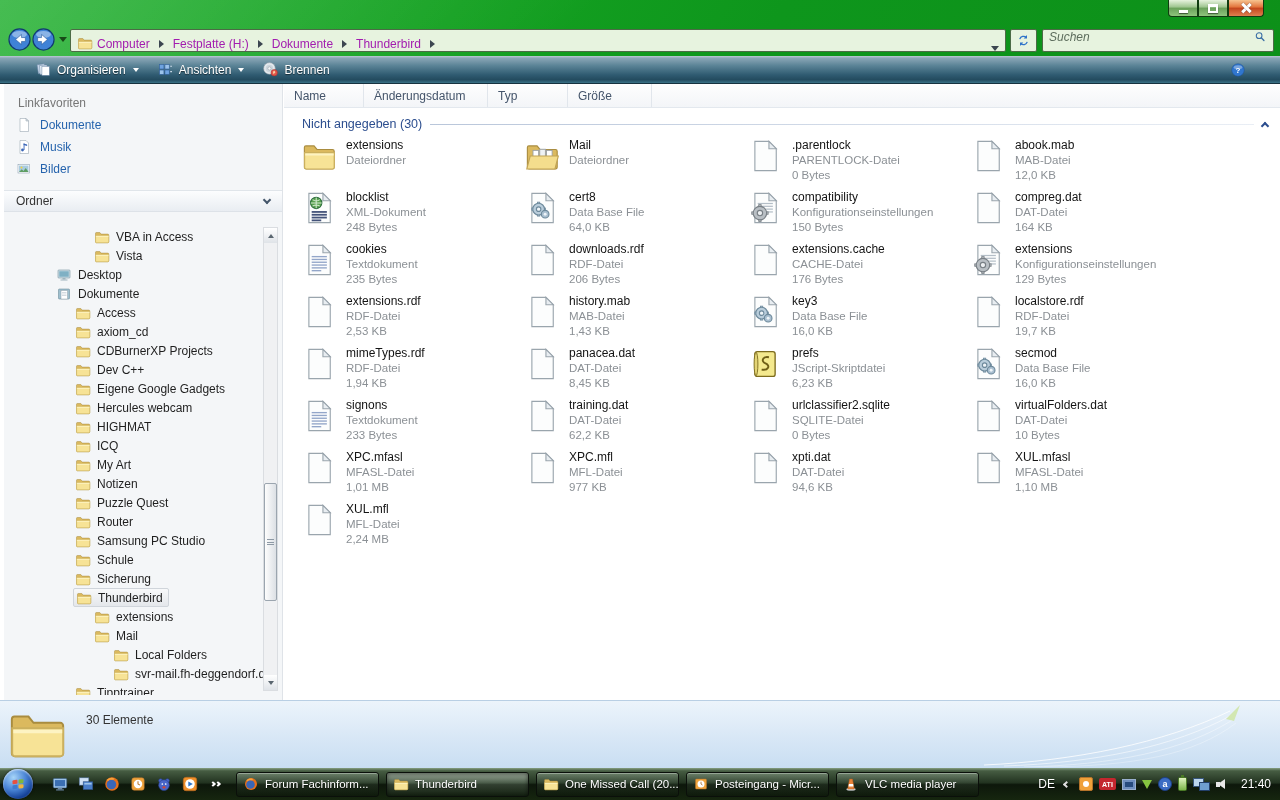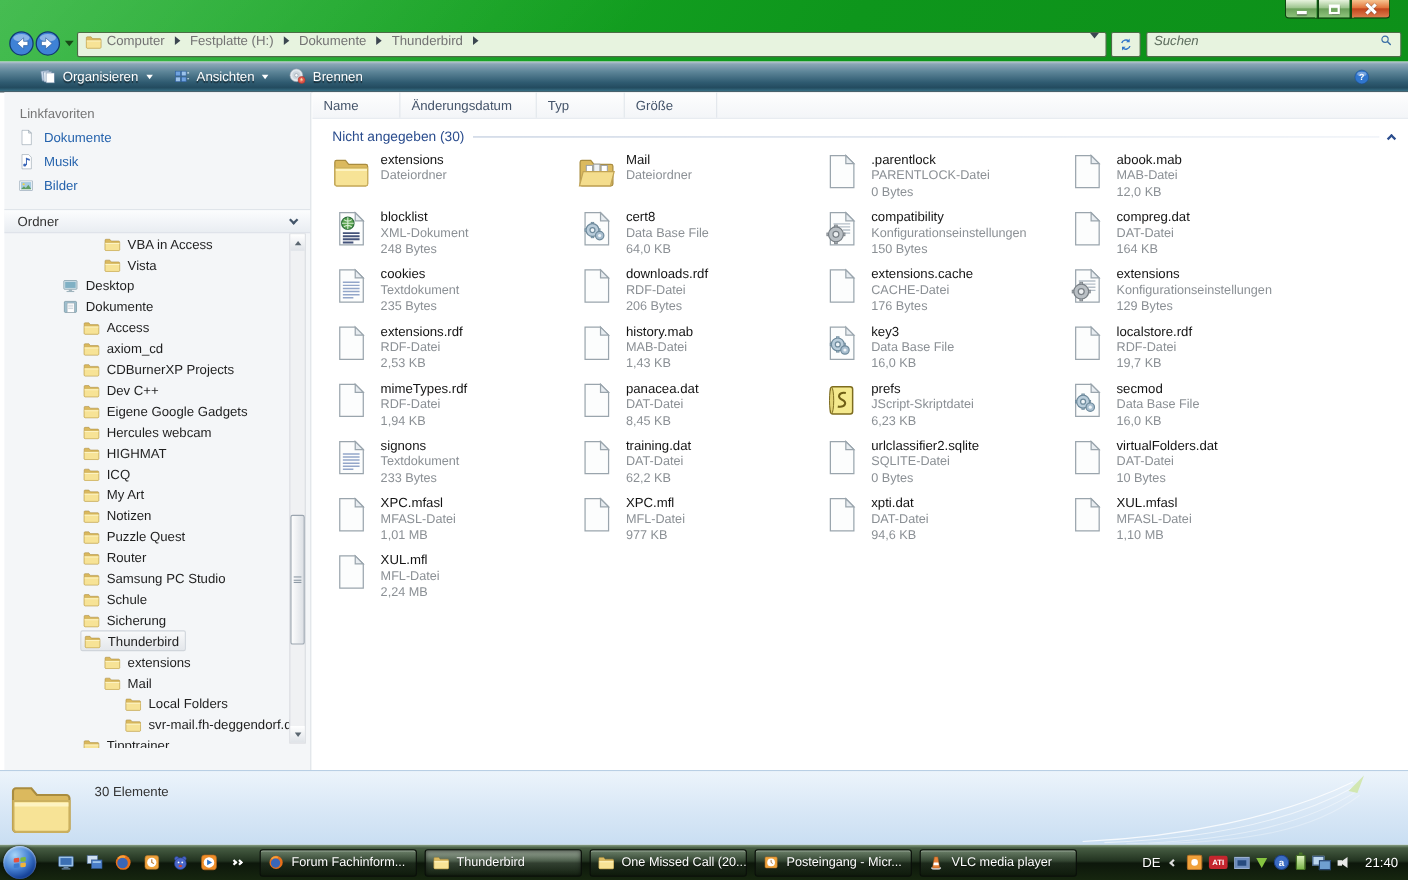--- a/index.html
+++ b/index.html
@@ -21,21 +21,21 @@
   .g-close{position:relative;width:12px;height:12px}
   .g-close::before,.g-close::after{content:"";position:absolute;left:5px;top:0;width:2.5px;height:12px;background:#fff;box-shadow:0 0 1px rgba(0,0,0,.6)}
   .g-close::before{transform:rotate(45deg)}.g-close::after{transform:rotate(-45deg)}
 
   .nav-orb{position:absolute;top:27px;width:25px;height:25px;border-radius:50%}
   .nav-back{left:7px}.nav-fwd{left:31px}
   .nav-orb svg{width:25px;height:25px}
   .recent-dd{position:absolute;left:59px;top:37px;width:0;height:0;border-left:4px solid transparent;border-right:4px solid transparent;border-top:5px solid #184a18}
 
   .breadcrumb{position:absolute;left:70px;top:29px;width:936px;height:23px;background:#e7f3df;
-    border:1px solid #4c6b46;border-radius:2px;display:flex;align-items:flex-start;padding:0 6px;font-size:12px;color:#737373}
+    border:1px solid #4c6b46;border-radius:2px;display:flex;align-items:flex-end;padding:0 6px;font-size:12px;color:#a21caf}
   .breadcrumb .bc-folder{width:16px;height:16px;margin-right:4px}
   .crumb{display:flex;align-items:center;cursor:default}
   .crumb::after{content:"";display:inline-block;width:0;height:0;border-top:4px solid transparent;border-bottom:4px solid transparent;border-left:5px solid #3c4650;margin:0 9px}
   .crumb-dd{margin-left:auto;width:0;height:0;border-left:4px solid transparent;border-right:4px solid transparent;border-top:5px solid #3c4650}
   .refresh-btn{position:absolute;left:1010px;top:29px;width:27px;height:23px;background:#e7f3df;border:1px solid #4c6b46;border-radius:2px;display:flex;align-items:center;justify-content:center}
   .refresh-btn svg{width:15px;height:15px}
   .searchbox{position:absolute;left:1042px;top:29px;width:232px;height:23px;background:#e7f3df;border:1px solid #4c6b46;border-radius:2px;display:flex;align-items:flex-start;padding:0 6px}
   .searchbox input{flex:1;border:none;background:transparent;outline:none;font-size:12px;font-family:"Liberation Sans",sans-serif;color:#333}
   .searchbox input::placeholder{font-style:italic;color:#5d6d5d}
   .searchbox svg{width:14px;height:14px}
@@ -56,21 +56,21 @@
   .sidebar{position:absolute;left:0;top:0;width:279px;height:616px;background:#f4f6f8;border-right:1px solid #dfe3e8}
   .fav-title{padding:12px 0 4px 14px;color:#767676;font-size:12px}
   .fav-item{display:flex;align-items:center;gap:8px;padding:3px 0 3px 12px;color:#2563ad;font-size:12px;cursor:default}
   .fav-item svg{width:16px;height:16px}
   .more-link{display:flex;align-items:center;gap:5px;padding:4px 0 4px 36px;color:#2563ad;font-size:12px;cursor:default}
   .dbl-chev{display:inline-flex;gap:1px}
   .dbl-chev i{width:4px;height:4px;border-top:2px solid #173a6e;border-right:2px solid #173a6e;transform:rotate(45deg)}
   .folders-bar{margin-top:10px;height:22px;background:linear-gradient(#fcfdfe,#e9edf2);border-top:1px solid #e0e5ea;border-bottom:1px solid #dde2e8;display:flex;align-items:center;justify-content:space-between;padding:0 12px;font-size:12px;color:#333}
   .chev-down{width:6px;height:6px;border-right:2px solid #44566a;border-bottom:2px solid #44566a;transform:rotate(45deg);margin-top:-3px}
 
-  .tree{position:relative;height:468px;overflow:hidden;margin-top:0}
+  .tree{position:relative;height:468px;overflow:hidden;margin-top:15px}
   .tree-item{display:flex;align-items:center;gap:6px;height:19px;width:max-content;margin-left:calc(50px + var(--indent,0)*19px);padding:0 5px 0 2px;font-size:12px;color:#1f1f1f;white-space:nowrap;cursor:default}
   .tree-item svg{width:16px;height:16px;flex:0 0 16px}
   .tree-item.selected{background:linear-gradient(#f8f9fa,#e4e7eb);border:1px solid #d0d5db;border-radius:2px}
   .tree-scroll{position:absolute;right:4px;top:0;width:15px;height:464px;background:#f0f1f3;border:1px solid #dadde1}
   .ts-btn{position:absolute;left:0;width:13px;height:15px;background:linear-gradient(#ffffff,#dfe3e8);display:flex;align-items:center;justify-content:center}
   .ts-up{top:0}.ts-down{bottom:0}
   .ts-up i{width:0;height:0;border-left:3.5px solid transparent;border-right:3.5px solid transparent;border-bottom:4.5px solid #5a6670}
   .ts-down i{width:0;height:0;border-left:3.5px solid transparent;border-right:3.5px solid transparent;border-top:4.5px solid #5a6670}
   .ts-thumb{position:absolute;left:0;top:255px;width:13px;height:118px;background:linear-gradient(90deg,#fdfdfd,#dce0e5);border:1px solid #9ba5af;border-radius:2px;display:flex;flex-direction:column;align-items:center;justify-content:center;gap:1.5px}
   .ts-thumb i{width:7px;height:1px;background:#8d99a5}

